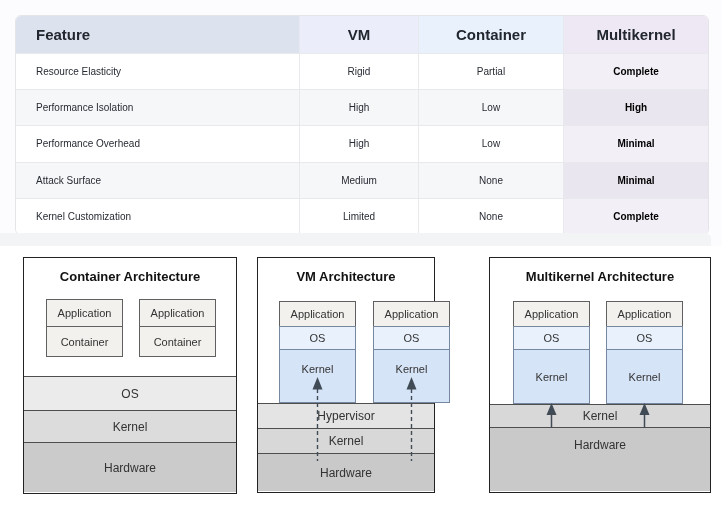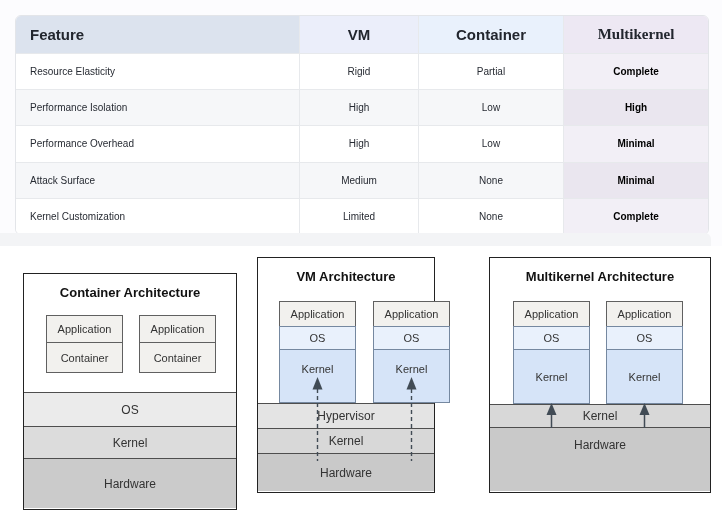--- a/index.html
+++ b/index.html
@@ -17,37 +17,37 @@
     grid-template-rows:37px repeat(5,36.2px);
     border:1px solid #e3e5e9;border-radius:6px;overflow:hidden;
     background:#fff;box-sizing:content-box;
   }
   .c{
     display:flex;align-items:center;justify-content:center;
     font-size:10px;color:#272b33;
     border-top:1px solid #e7e9ec;border-left:1px solid #e7e9ec;
     box-sizing:border-box;
   }
-  .col1{justify-content:flex-start;padding-left:14px;border-left:none;}
+  .col1{justify-content:flex-start;padding-left:20px;border-left:none;}
   .rowh{border-top:none;font-weight:700;font-size:15px;color:#22262e;}
   .h-feature{background:#dce3ee;}
   .h-vm{background:#ebeefa;}
   .h-container{background:#e9f1fc;}
-  .h-mk{background:#ede8f3;font-family:Liberation Serif, serif;}
+  .h-mk{background:#ede8f3;}
   .bg-w{background:#ffffff;}
   .bg-g{background:#f6f7f9;}
   .mk{font-weight:700;color:#000000;}
   .mk-w{background:#f2eff6;}
   .mk-g{background:#eae6ef;}
   
   .divider-band{position:absolute;left:0;top:233px;width:711px;height:13px;background:#f3f4f6;border-top-right-radius:6px;}
   .diagram-panel{position:absolute;left:0;top:246px;width:722px;height:270px;background:#ffffff;}
   
   .diag{position:absolute;border:1.5px solid #222;background:#fff;box-sizing:border-box;}
-  #diagA{left:23px;top:257px;width:214px;height:237px;margin-top:16px;}
+  #diagA{left:23px;top:257px;width:214px;height:237px;}
   #diagB{left:257px;top:257px;width:178px;height:236px;}
   #diagC{left:489px;top:257px;width:222px;height:236px;}
   .diag-title{
     position:absolute;top:11px;left:0;width:100%;text-align:center;
     font-weight:700;font-size:13px;color:#111;
   }
   .layer{
     position:absolute;left:0;right:0;box-sizing:border-box;
     border-top:1px solid #4e4e4e;
     display:flex;align-items:center;justify-content:center;

